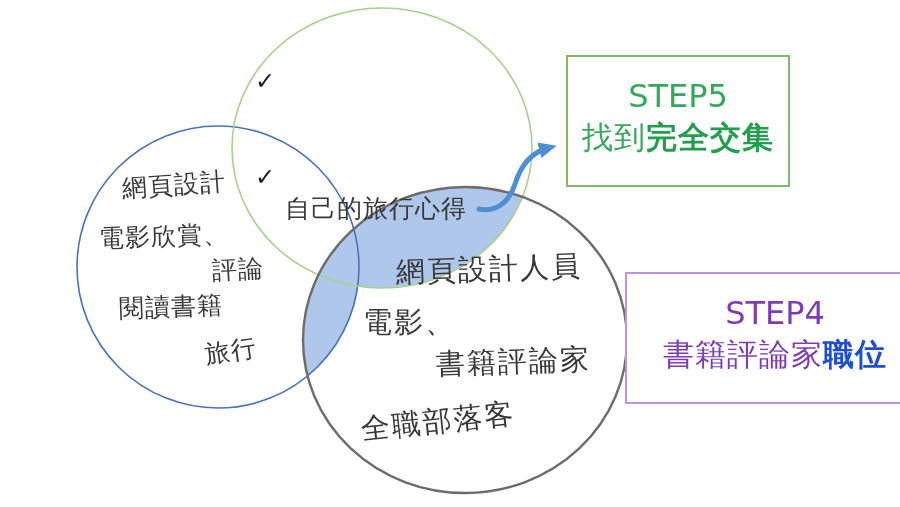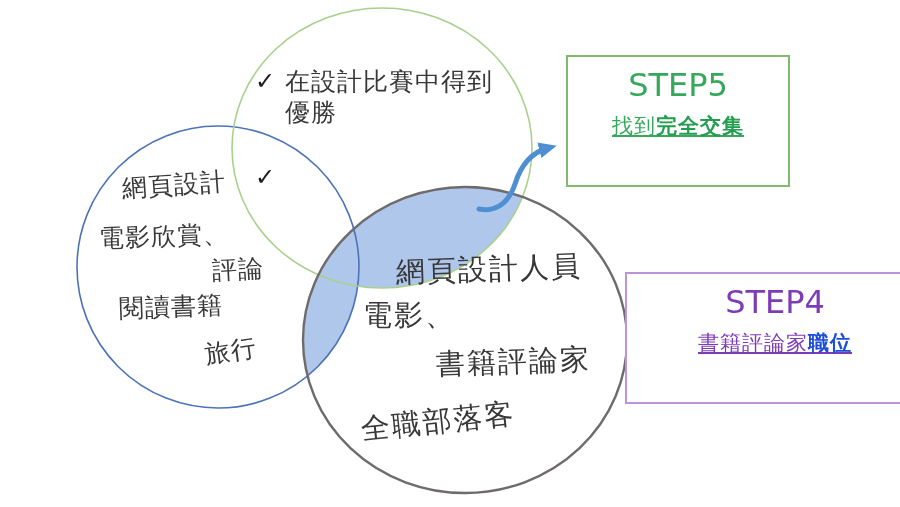--- a/index.html
+++ b/index.html
@@ -17,22 +17,22 @@
   .b-item{
     position:absolute;font-size:25px;color:#383838;letter-spacing:1px;white-space:nowrap;
     transform-origin:left center;
   }
   .gr-item{
     position:absolute;font-size:29px;color:#383838;letter-spacing:2px;white-space:nowrap;
     transform-origin:left center;
   }
   
   .box{position:absolute;background:#ffffff;text-align:center;box-sizing:border-box;}
-  .box .box-title{font-size:32px;line-height:40px;padding-top:8px;}
-  .box .box-line{font-size:21px;line-height:42px;letter-spacing:1px;white-space:nowrap;text-decoration:underline;}
+  .box .box-title{font-size:32px;line-height:40px;padding-top:19px;}
+  .box .box-line{font-size:31px;line-height:42px;letter-spacing:1px;white-space:nowrap;}
   .box b{font-weight:bold;}
   .step5{left:566px;top:55px;width:224px;height:132px;border:2px solid #82B96D;}
   .step5 .box-title,.step5 .box-line{color:#35A85C;}
   .step5 b{color:#229E4E;}
   .step4{left:625px;top:272px;width:300px;height:132px;border:2px solid #BD93DC;}
   .step4 .box-title,.step4 .box-line{color:#7D3CB5;}
   .step4 b{color:#1d4ed8;}
 </style>
 </head>
 <body>
@@ -56,40 +56,37 @@
 
     <ellipse cx="218" cy="267" rx="141" ry="141" fill="none" stroke="#4C72B8" stroke-width="1.6"></ellipse>
     <ellipse cx="382" cy="148" rx="150" ry="140" fill="none" stroke="#A8D08D" stroke-width="1.6"></ellipse>
     <ellipse cx="465" cy="340" rx="162" ry="153" fill="none" stroke="#6F6B6B" stroke-width="2.4"></ellipse>
 
     <path d="M 479 209 C 499 213, 510 199, 515 184 C 520 168, 529 153, 548 148" fill="none" stroke="#4E8FD3" stroke-width="5" stroke-linecap="round" marker-end="url(#arrowhead)"></path>
   </svg>
 
   <div class="g-item" style="left:255px;top:66px">
     <span class="check">✓</span>
-    <span>
-      <span>在設計比賽中得到</span><br>
-      <span>優勝</span>
-    </span>
   </div>
   <div class="g-item" style="left:255px;top:162px">
     <span class="check">✓</span>
     <span>
       <br>
+      <span>自己的旅行心得</span>
     </span>
   </div>
 
   <div class="b-item" style="left:122px;top:172px;transform:rotate(-4deg)">網頁設計</div>
   <div class="b-item" style="left:99px;top:222px;transform:rotate(-2deg)">電影欣賞、</div>
   <div class="b-item" style="left:212px;top:254px;transform:rotate(-3deg)">評論</div>
   <div class="b-item" style="left:119px;top:292px;transform:rotate(-2deg)">閱讀書籍</div>
   <div class="b-item" style="left:205px;top:338px;transform:rotate(-8deg)">旅行</div>
 
   <div class="gr-item" style="left:396px;top:253px;transform:rotate(-2deg)">網頁設計人員</div>
-  <div class="gr-item" style="left:363px;top:296px">電影、</div>
+  <div class="gr-item" style="left:363px;top:303px">電影、</div>
   <div class="gr-item" style="left:436px;top:345px;transform:rotate(-2deg)">書籍評論家</div>
   <div class="gr-item" style="left:361px;top:410px;transform:rotate(-6deg)">全職部落客</div>
 
   <div class="box step5">
     <div class="box-title">STEP5</div>
     <div class="box-line">
       <span>找到</span><b>完全交集</b>
     </div>
   </div>
 

